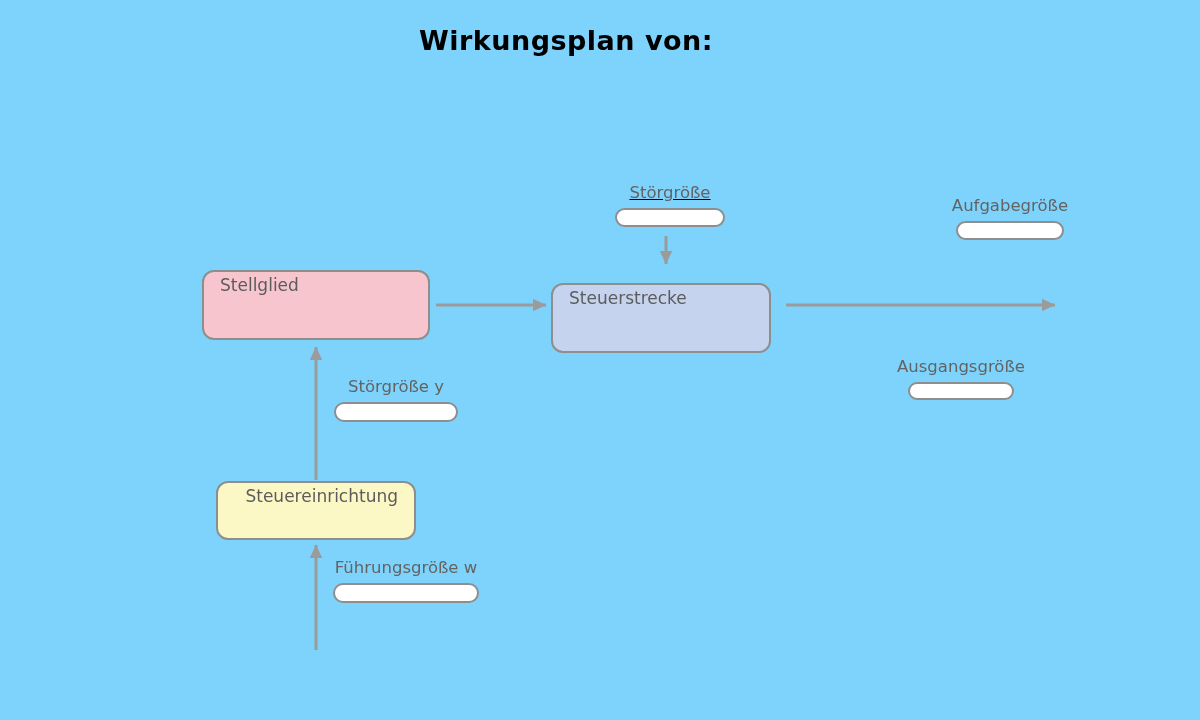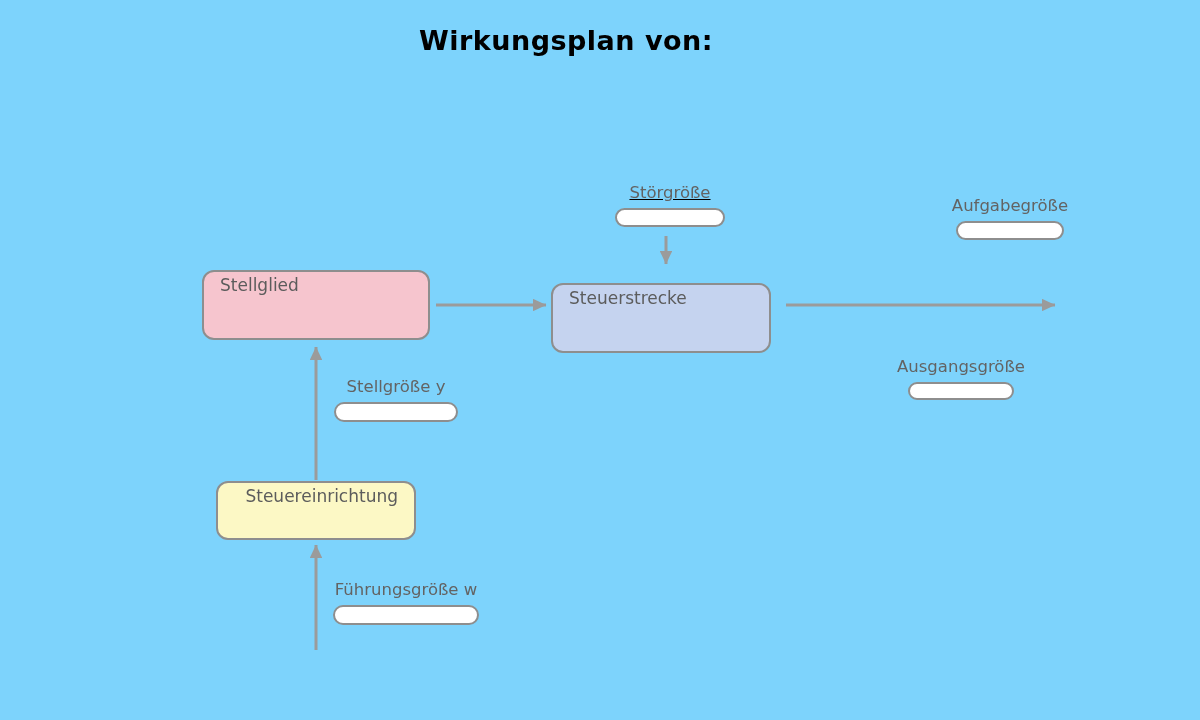--- a/index.html
+++ b/index.html
@@ -74,21 +74,21 @@
     text-align: center;
   }
   .signal-stoergroesse     { left: 520px; top: 183px; width: 300px; text-decoration: underline; }
   .signal-stoergroesse .pill     { width: 110px; height: 19px; }
   .signal-aufgabegroesse   { left: 860px; top: 196px; width: 300px; }
   .signal-aufgabegroesse .pill   { width: 108px; height: 19px; }
   .signal-stellgroesse     { left: 246px; top: 377px; width: 300px; }
   .signal-stellgroesse .pill     { width: 124px; height: 20px; }
   .signal-ausgangsgroesse  { left: 811px; top: 357px; width: 300px; align-items: center; }
   .signal-ausgangsgroesse .pill  { width: 106px; height: 18px; }
-  .signal-fuehrungsgroesse { left: 256px; top: 580px; width: 300px; }
+  .signal-fuehrungsgroesse { left: 256px; top: 558px; width: 300px; }
   .signal-fuehrungsgroesse .pill { width: 146px; height: 20px; }
 </style>
 </head>
 <body>
 
 <div class="canvas">
 
   <h1 class="title">Wirkungsplan von:</h1>
 
   <svg class="arrow-layer" viewBox="0 0 1200 720" xmlns="http://www.w3.org/2000/svg">
@@ -120,21 +120,21 @@
     <div class="signal-label">Störgröße</div>
     <div class="pill"></div>
   </div>
 
   <div class="signal signal-aufgabegroesse">
     <div class="signal-label">Aufgabegröße</div>
     <div class="pill"></div>
   </div>
 
   <div class="signal signal-stellgroesse">
-    <div class="signal-label">Stellgröße y</div>
+    <div class="signal-label">Störgröße y</div>
     <div class="pill"></div>
   </div>
 
   <div class="signal signal-ausgangsgroesse">
     <div class="signal-label">Ausgangsgröße</div>
     <div class="pill"></div>
   </div>
 
   <div class="signal signal-fuehrungsgroesse">
     <div class="signal-label">Führungsgröße w</div>

